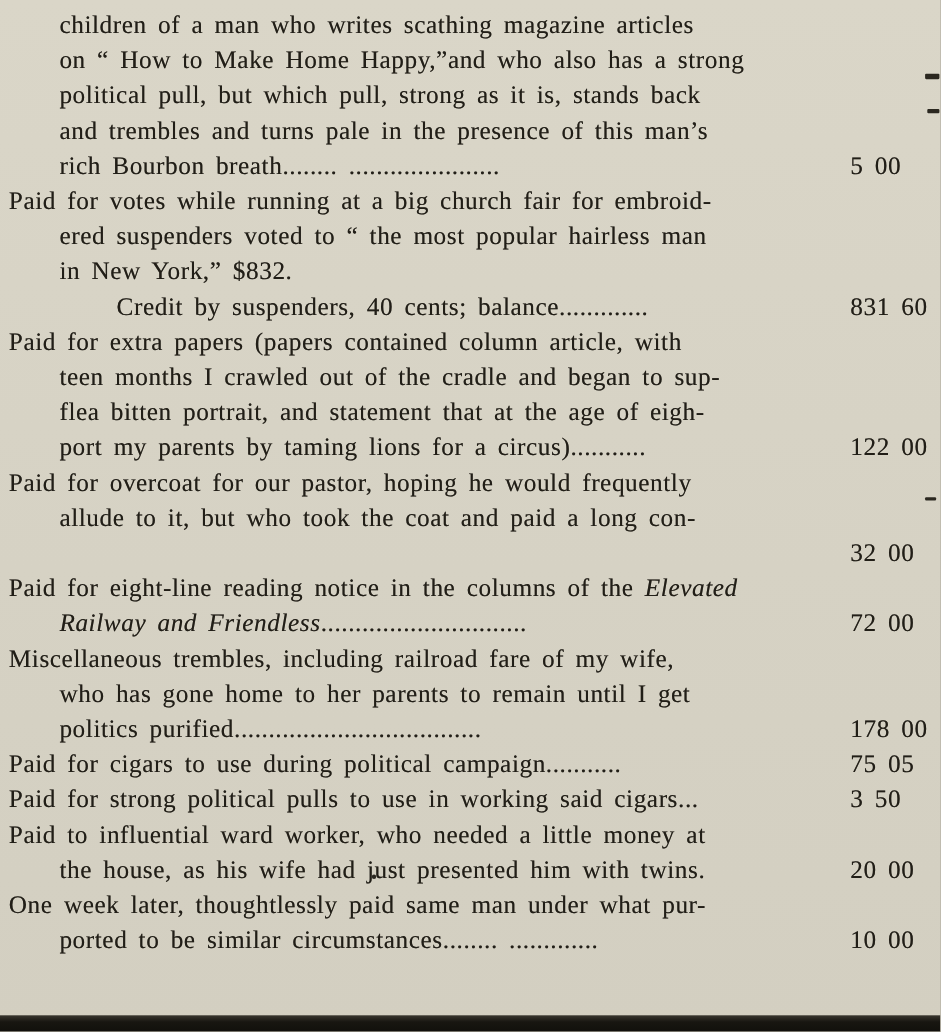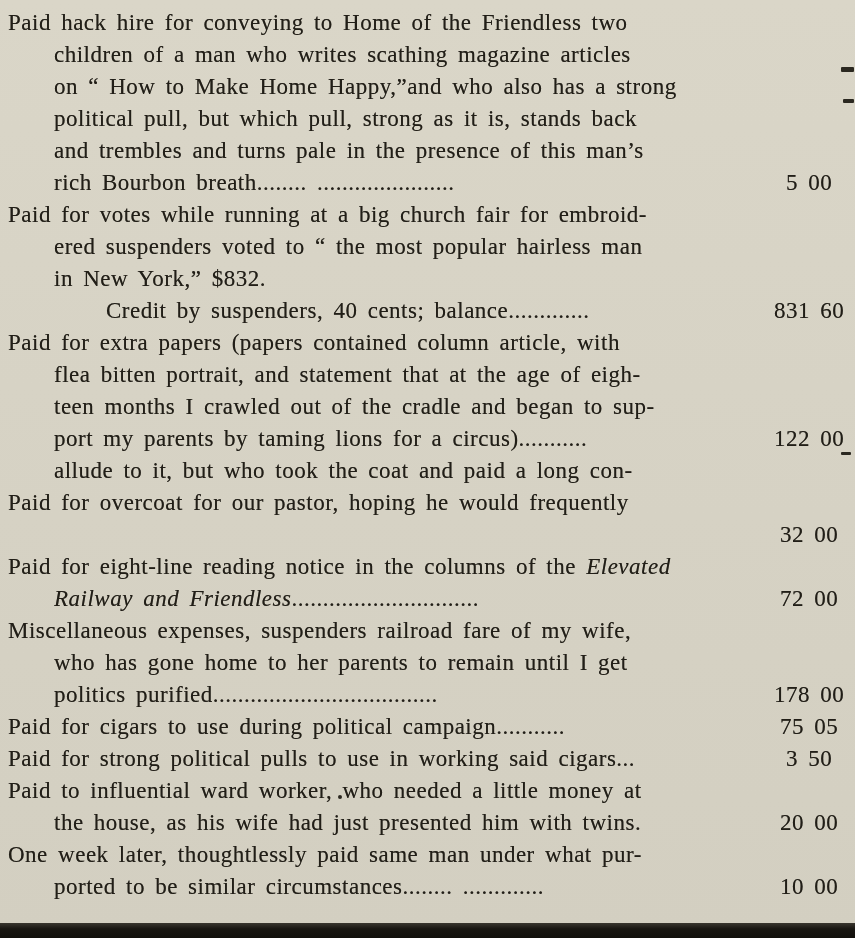--- a/index.html
+++ b/index.html
@@ -32,21 +32,21 @@
     flex: 0 1 auto;
     min-width: 0;
     overflow: hidden;
     white-space: nowrap;
   }
   .amount {
     flex: none;
     margin-left: auto;
     padding-left: 8px;
     min-width: 72px;
-    text-align: center;
+    text-align: left;
     white-space: nowrap;
     font-family: Liberation Serif, serif;
   }
   em { font-style: italic; }
   .artifact { position: absolute; background: #2b2820; border-radius: 1px; }
   .dash1 { top: 67px;  right: 1px; width: 13px; height: 5px; }
   .dash2 { top: 99px;  right: 1px; width: 11px; height: 4px; }
   .dash3 { top: 452px; right: 4px; width: 10px; height: 3px; }
   .speck { top: 795px; left: 338px; width: 4px; height: 4px; border-radius: 50%; }
   .bottom-bar {
@@ -55,64 +55,63 @@
     height: 15px;
     background: linear-gradient(180deg, #3a372f 0%, #181611 40%, #11100c 100%);
   }
 </style>
 </head>
 <body>
 
 <div class="page">
   <div class="entries">
       <div class="entry">
-        <div class="line ind0"><span class="linetext"><span>Paid hack hire for conveying to Home of the Friendless two</span></span></div>
         <div class="line ind1"><span class="linetext"><span>children of a man who writes scathing magazine articles</span></span></div>
         <div class="line ind1"><span class="linetext"><span>on “ How to Make Home Happy,”and who also has a strong</span></span></div>
         <div class="line ind1"><span class="linetext"><span>political pull, but which pull, strong as it is, stands back</span></span></div>
         <div class="line ind1"><span class="linetext"><span>and trembles and turns pale in the presence of this man’s</span></span></div>
         <div class="line ind1 with-amount">
           <span class="linetext"><span>rich Bourbon breath........ ......................</span></span>
           <span class="amount">5 00</span>
         </div>
       </div>
       <div class="entry">
         <div class="line ind0"><span class="linetext"><span>Paid for votes while running at a big church fair for embroid-</span></span></div>
         <div class="line ind1"><span class="linetext"><span>ered suspenders voted to “ the most popular hairless man</span></span></div>
         <div class="line ind1"><span class="linetext"><span>in New York,” $832.</span></span></div>
         <div class="line ind2 with-amount">
           <span class="linetext"><span>Credit by suspenders, 40 cents; balance.............</span></span>
           <span class="amount">831 60</span>
         </div>
       </div>
       <div class="entry">
         <div class="line ind0"><span class="linetext"><span>Paid for extra papers (papers contained column article, with</span></span></div>
+        <div class="line ind1"><span class="linetext"><span>teen months I crawled out of the cradle and began to sup-</span></span></div>
         <div class="line ind1"><span class="linetext"><span>flea bitten portrait, and statement that at the age of eigh-</span></span></div>
-        <div class="line ind1"><span class="linetext"><span>teen months I crawled out of the cradle and began to sup-</span></span></div>
         <div class="line ind1 with-amount">
           <span class="linetext"><span>port my parents by taming lions for a circus)...........</span></span>
           <span class="amount">122 00</span>
         </div>
       </div>
       <div class="entry">
+        <div class="line ind0"><span class="linetext"><span>Paid for overcoat for our pastor, hoping he would frequently</span></span></div>
         <div class="line ind1"><span class="linetext"><span>allude to it, but who took the coat and paid a long con-</span></span></div>
-        <div class="line ind0"><span class="linetext"><span>Paid for overcoat for our pastor, hoping he would frequently</span></span></div>
         <div class="line ind1 with-amount">
           <span class="amount">32 00</span>
         </div>
       </div>
       <div class="entry">
         <div class="line ind0"><span class="linetext"><span>Paid for eight-line reading notice in the columns of the </span><em>Elevated</em></span></div>
         <div class="line ind1 with-amount">
           <span class="linetext"><em>Railway and Friendless</em><span>..............................</span></span>
           <span class="amount">72 00</span>
         </div>
       </div>
       <div class="entry">
-        <div class="line ind0"><span class="linetext"><span>Miscellaneous expenses, suspenders railroad fare of my wife,</span></span></div>
+        <div class="line ind0"><span class="linetext"><span>Miscellaneous trembles, including railroad fare of my wife,</span></span></div>
         <div class="line ind1"><span class="linetext"><span>who has gone home to her parents to remain until I get</span></span></div>
         <div class="line ind1 with-amount">
           <span class="linetext"><span>politics purified....................................</span></span>
           <span class="amount">178 00</span>
         </div>
       </div>
       <div class="entry">
         <div class="line ind0 with-amount">
           <span class="linetext"><span>Paid for cigars to use during political campaign...........</span></span>
           <span class="amount">75 05</span>

